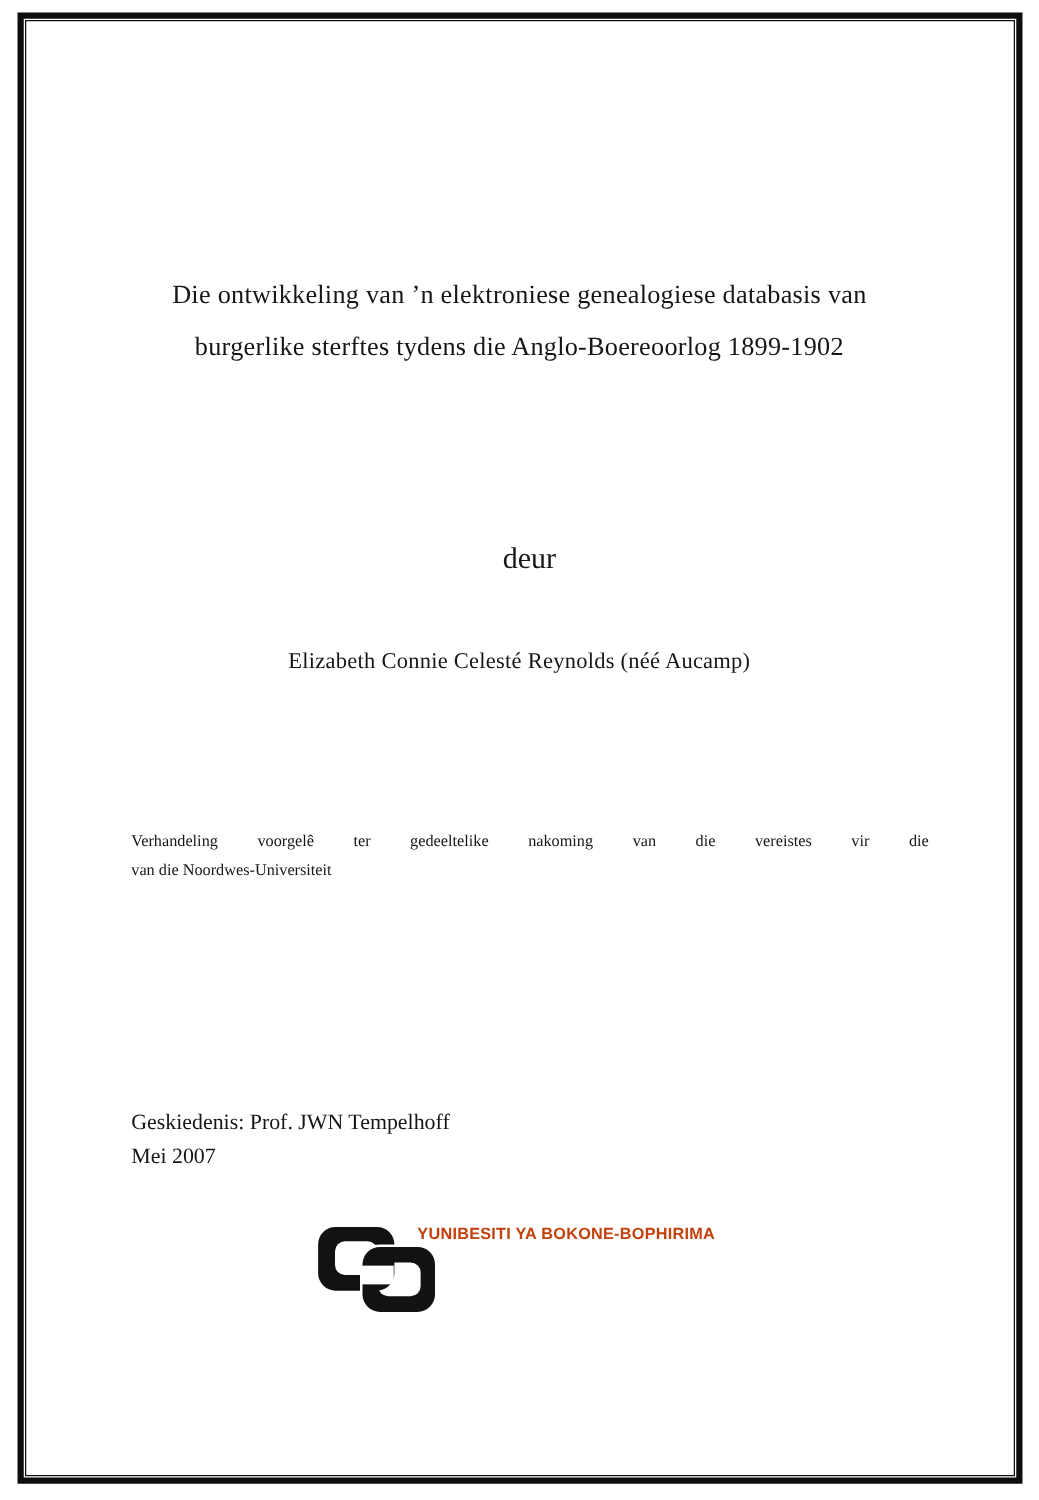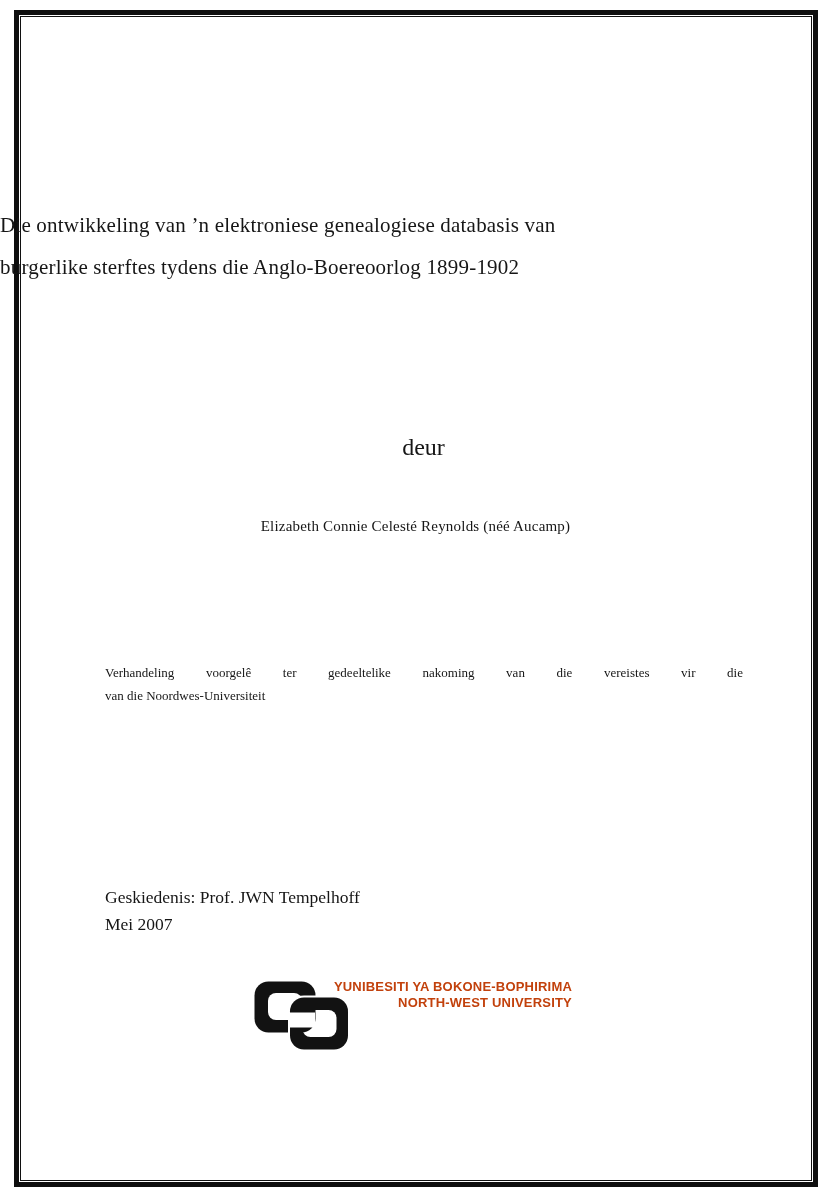--- a/index.html
+++ b/index.html
@@ -22,43 +22,44 @@
   .frame-inner {
     position: absolute;
     inset: 1px;
     border: 1px solid #101010;
   }
 
   .title {
     position: absolute;
     left: 0; right: 0;
     top: 204px;
-    margin: 0;
+    margin: 10px;
     font-size: 21px;
     font-weight: normal;
     line-height: 42px;
+    text-align: center;
     letter-spacing: 0.2px;
   }
   .title .tl { display: block; }
 
   .deur {
     position: absolute;
     left: 0; right: 0;
     top: 434px;
     text-align: center;
     font-size: 24px;
     margin-left: 16px;
   }
 
   .author {
     position: absolute;
     left: 0; right: 0;
     top: 518px;
     text-align: center;
-    font-size: 15px;
+    font-size: 18px;
     letter-spacing: 0.2px;
   }
 
   .statement {
     position: absolute;
     left: 105px;
     top: 662px;
     width: 638px;
     font-size: 13px;
     line-height: 22.5px;
@@ -142,17 +143,16 @@
       <rect x="0.5" y="4.5" width="61" height="51" rx="14" fill="#121212" mask="url(#holeA)"></rect>
 
       <rect x="36" y="20.5" width="58" height="52" rx="14" fill="none" stroke="#ffffff" stroke-width="4"></rect>
 
       <rect x="36" y="20.5" width="58" height="52" rx="14" fill="#121212" mask="url(#holeB)"></rect>
 
       <rect x="35" y="35.5" width="26" height="15" fill="#ffffff"></rect>
     </svg>
     <div class="logo-text">
       <div>YUNIBESITI YA BOKONE-BOPHIRIMA</div>
-      <div>NORTH-WEST UNIVERSITY</div>
     </div>
   </div>
 
 </div>
 
 </body></html>

